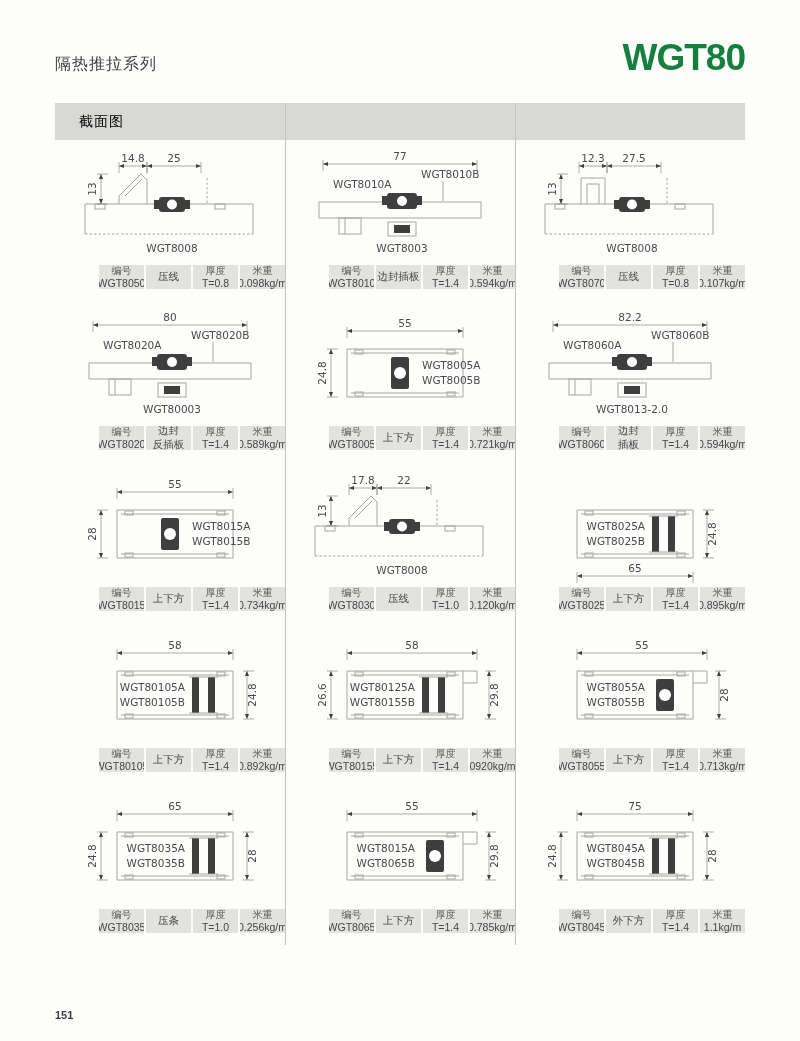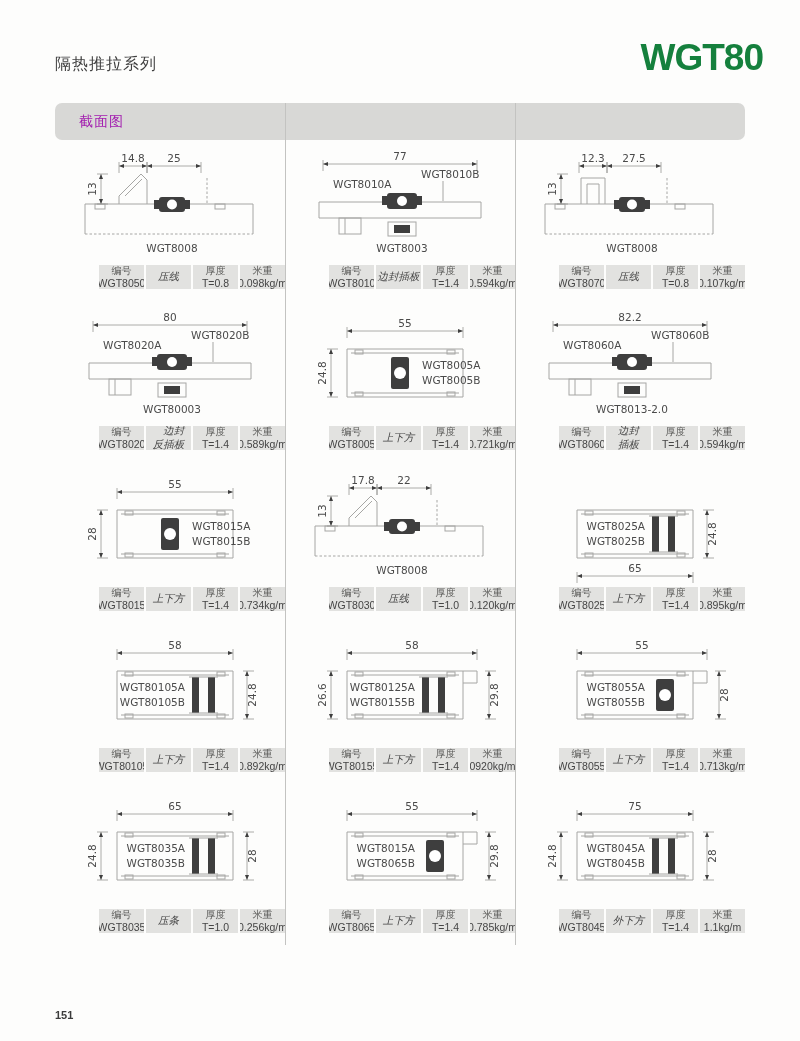--- a/index.html
+++ b/index.html
@@ -1,34 +1,34 @@
 <!DOCTYPE html>
 <html><head>
 <meta charset="utf-8">
 <style>
   html,body{margin:0;padding:0;}
   body{background:#fff;}
   .page{position:relative;width:800px;height:1041px;background:#fdfdfc;overflow:hidden;
         font-family:"Liberation Sans",sans-serif;}
-  .topbar{position:absolute;left:55px;right:37px;top:40px;display:flex;
+  .topbar{position:absolute;left:55px;right:55px;top:40px;display:flex;
           justify-content:space-between;align-items:flex-end;}
   .series-title{font-size:16px;color:#3f3f3f;letter-spacing:1px;}
   .model-title{font-size:37px;font-weight:700;color:#15803d;letter-spacing:-1px;line-height:0.95;}
   .tbl{position:absolute;left:55px;top:103px;width:690px;}
   .thead{height:37px;background:#d8d8d6;display:flex;align-items:center;
-         padding-left:24px;box-sizing:border-box;font-size:14px;color:#a21caf;letter-spacing:1px;border-radius:7px;}
+         padding-left:24px;box-sizing:border-box;font-size:14px;color:#000000;letter-spacing:1px;}
   .grid{display:grid;grid-template-columns:repeat(3,230px);}
   .cell{width:230px;height:161px;display:flex;flex-direction:column;background:#fdfdfc;}
   svg.drawing{width:230px;height:125px;display:block;}
   .strip{height:24px;display:flex;gap:2px;background:#fdfdfc;margin-left:44px;}
   .sub{flex:1;background:#e2e2e0;display:flex;flex-direction:column;
        align-items:center;justify-content:center;line-height:1.3;overflow:hidden;}
   .k{font-size:10px;color:#5a5a58;}
   .v{font-size:10.5px;color:#454545;}
-  .nm{white-space:pre-line;text-align:right;font-style:italic;}
+  .nm{white-space:pre-line;text-align:center;}
   .divider{position:absolute;top:0;bottom:0;width:1px;background:#c3c3c1;z-index:5;}
   .d1{left:230px;} .d2{left:460px;}
   .footer{position:absolute;left:55px;bottom:20px;font-size:11px;font-weight:600;color:#3c3c3c;margin-top:22px;}
   
   .ln{stroke:#a6a6a4;stroke-width:1;fill:none;}
   .lnr{stroke:#a6a6a4;stroke-width:1;fill:none;}
   .dsh{stroke-dasharray:2.5 2;}
   .dim{stroke:#979795;stroke-width:0.8;fill:none;}
   .dk{fill:#3e3e3e;stroke:none;}
   .wt{fill:#fff;stroke:none;}

